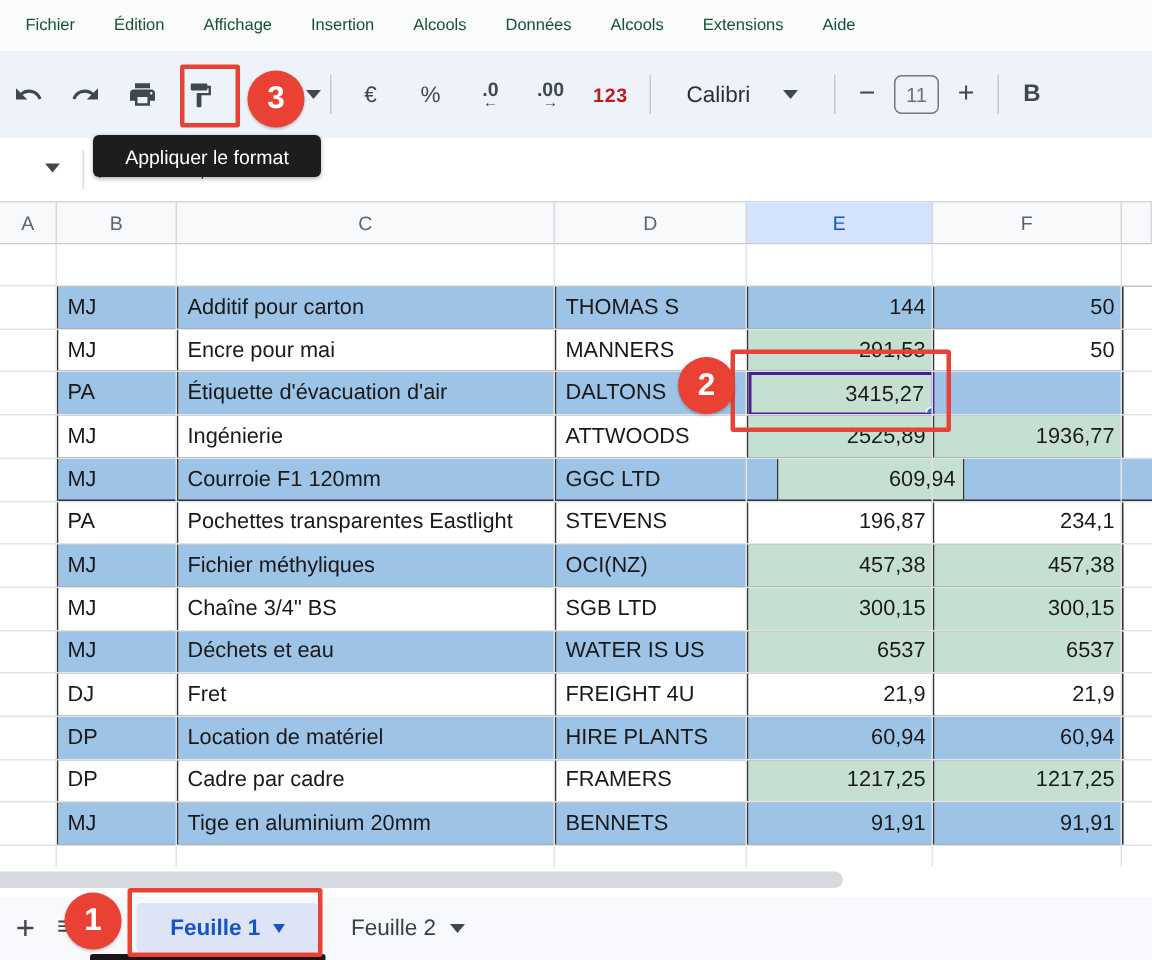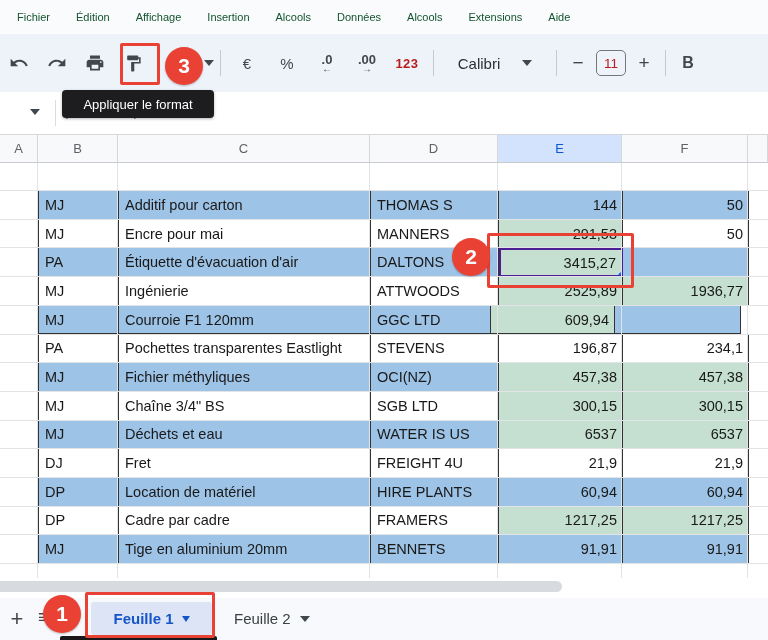--- a/index.html
+++ b/index.html
@@ -19,21 +19,21 @@
   .tb svg { fill:#40474d; }
   .tb-divider { width:1px; height:26px; background:#c6cacd; margin:0 6px; }
   .caret { display:inline-block; width:0; height:0; border-left:5px solid transparent;
            border-right:5px solid transparent; border-top:6px solid #40474d; }
   .dec-icon { display:inline-flex; flex-direction:column; align-items:center; line-height:1; }
   .dec-icon .num { font-size:13px; font-weight:bold; color:#40474d; }
   .dec-icon .arr { font-size:10px; color:#40474d; margin-top:-2px; }
   .fmt123 { font-size:13px; font-weight:bold; letter-spacing:0.5px; color:#b91c1c; }
   .fontname { font-size:15px; color:#2c3033; }
   .fontsize-box { width:30px; height:26px; border:1px solid #747775; border-radius:5px;
-                  display:flex; align-items:center; justify-content:center; font-size:13.5px; color:#b91c1c; background:transparent; }
+                  display:flex; align-items:center; justify-content:center; font-size:13.5px; color:#737373; background:transparent; }
   .bold-b { font-size:16px; font-weight:bold; color:#40474d; }
   .pm { font-size:19px; color:#40474d; font-weight:400; }
 
   
   .formulabar { position:absolute; left:0; top:92px; width:768px; height:42px; background:#ffffff;
                 display:flex; align-items:center; }
   .namebox-caret { position:absolute; left:30px; top:17px; }
   .fb-divider { position:absolute; left:55px; top:8px; width:1px; height:26px; background:#dadce0; }
   .fx { position:absolute; left:66px; top:11px; font-family:"Liberation Serif", serif; font-style:italic;
         font-size:15px; color:#5f6368; }
@@ -220,21 +220,21 @@
         <div class="drow">
           <div class="dcell txt bg-white" style="width: 80px;">MJ</div>
           <div class="dcell txt bg-white" style="width: 252px;">Ingénierie</div>
           <div class="dcell txt bg-white" style="width: 128px;">ATTWOODS</div>
           <div class="dcell num bg-green" style="width: 124px;">2525,89</div>
           <div class="dcell num bg-green" style="width: 126px;">1936,77</div>
         </div>
         <div class="drow">
           <div class="dcell txt bg-blue" style="width: 80px;">MJ</div>
           <div class="dcell txt bg-blue" style="width: 252px;">Courroie F1 120mm</div>
-          <div class="dcell txt bg-blue" style="width: 120px;">GGC LTD</div>
+          <div class="dcell txt bg-blue" style="width: 148px;">GGC LTD</div>
           <div class="dcell num bg-green" style="width: 124px;">609,94</div>
           <div class="dcell num bg-blue" style="width: 126px;"></div>
         </div>
         <div class="drow">
           <div class="dcell txt bg-white" style="width: 80px;">PA</div>
           <div class="dcell txt bg-white" style="width: 252px;">Pochettes transparentes Eastlight</div>
           <div class="dcell txt bg-white" style="width: 128px;">STEVENS</div>
           <div class="dcell num bg-white" style="width: 124px;">196,87</div>
           <div class="dcell num bg-white" style="width: 126px;">234,1</div>
         </div>

